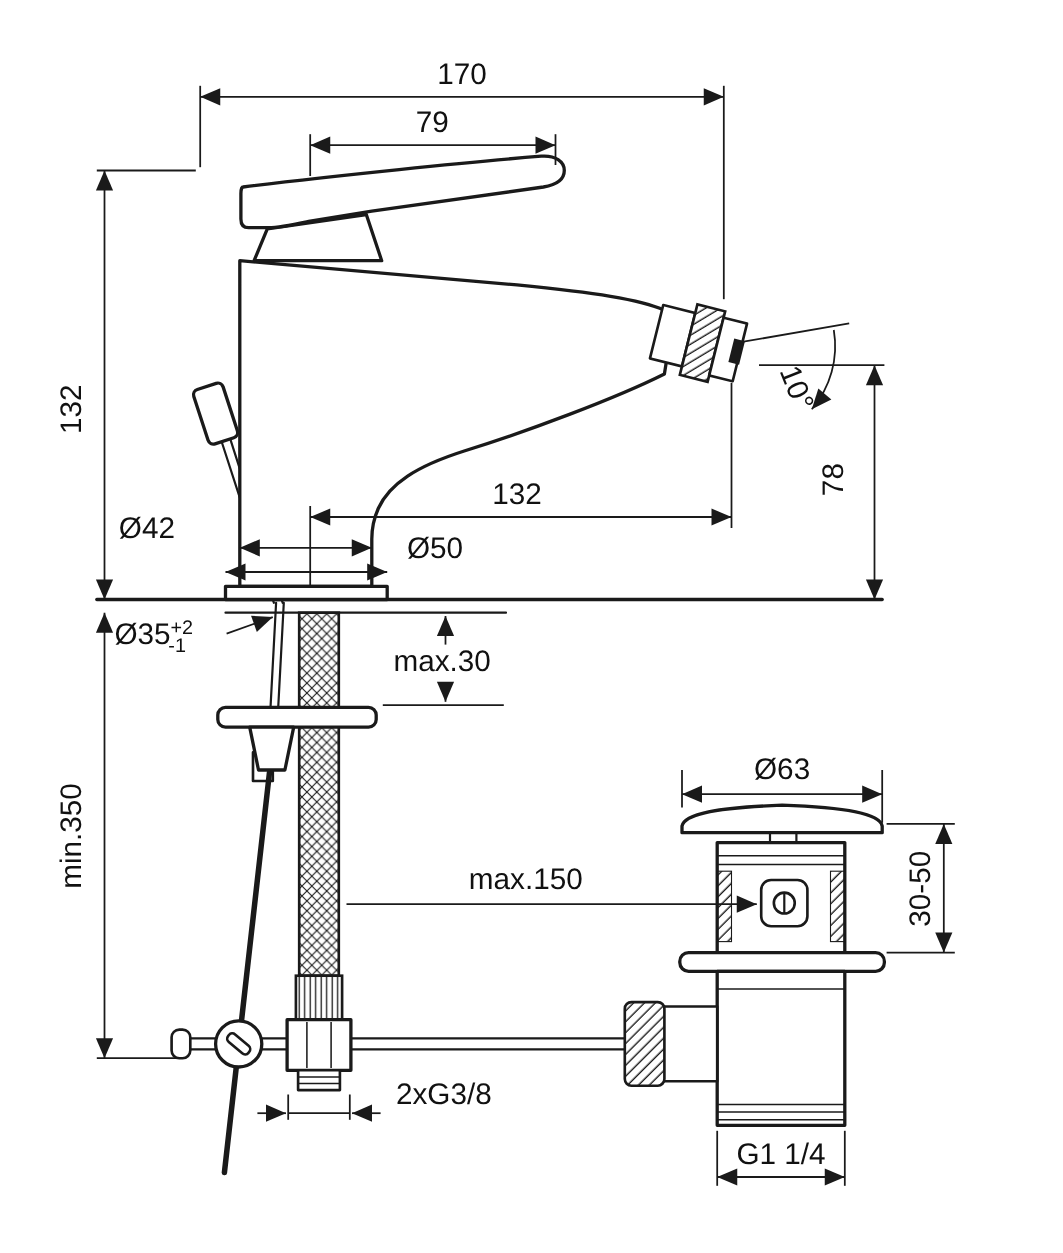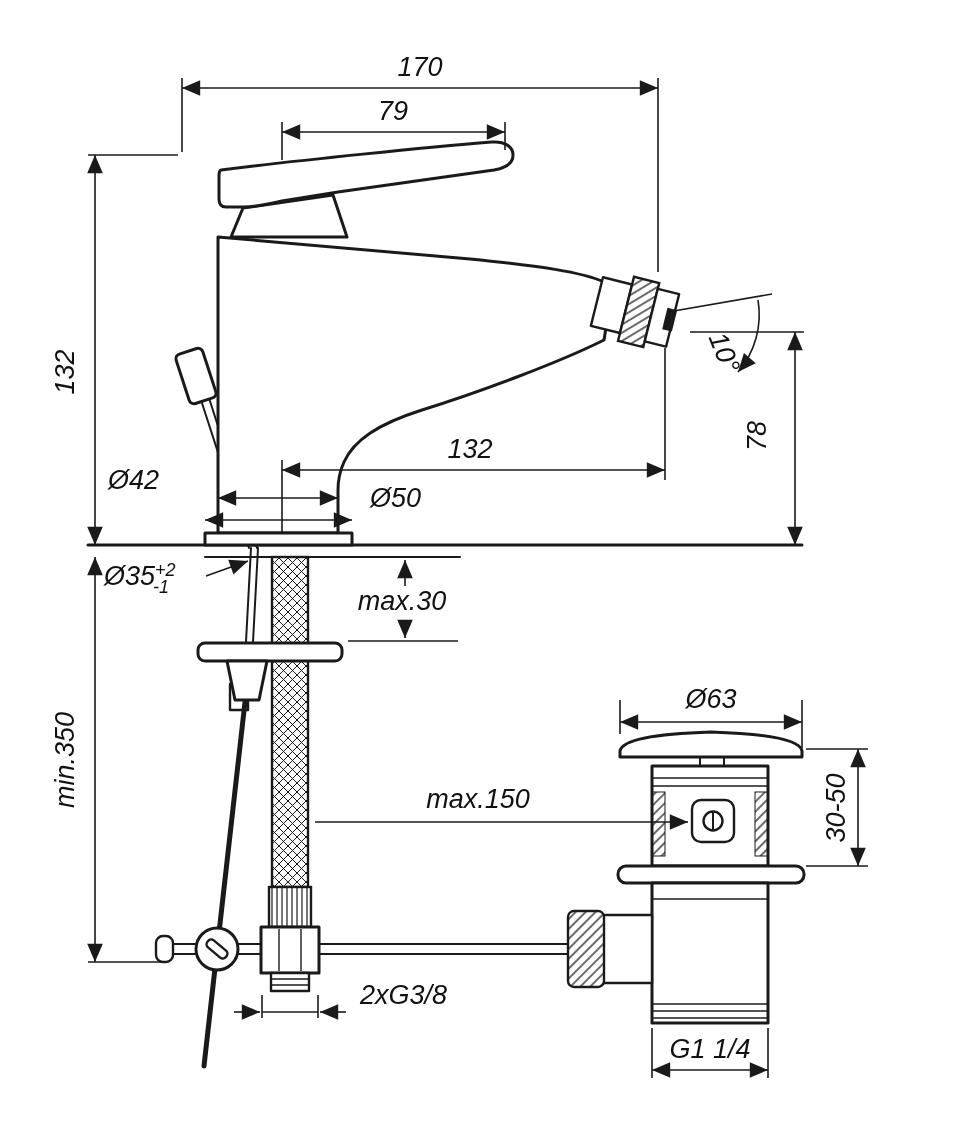--- a/index.html
+++ b/index.html
@@ -1,16 +1,16 @@
 <!DOCTYPE html>
 <html><head>
 <meta charset="utf-8">
 <style>
   html,body{margin:0;padding:0;background:#ffffff;}
-  .stage{width:966px;height:1139px;position:relative;background:#fff;font-style:italic;}
+  .stage{width:966px;height:1139px;position:relative;background:#fff;}
   svg{display:block;}
   .obj{fill:none;stroke:#1a1a1a;stroke-width:3;stroke-linejoin:round;stroke-linecap:round;}
   .obj2{fill:none;stroke:#1a1a1a;stroke-width:2;stroke-linejoin:round;stroke-linecap:round;}
   .objw{fill:#ffffff;stroke:#1a1a1a;stroke-width:3;stroke-linejoin:round;}
   .objw2{fill:#ffffff;stroke:#1a1a1a;stroke-width:2.4;stroke-linejoin:round;}
   .thin{fill:none;stroke:#1a1a1a;stroke-width:1.4;}
   .dim{fill:none;stroke:#1a1a1a;stroke-width:1.6;}
   .dimtxt{font-family:"Liberation Sans", sans-serif;font-size:27px;fill:#111111;}
 </style>
 </head>

